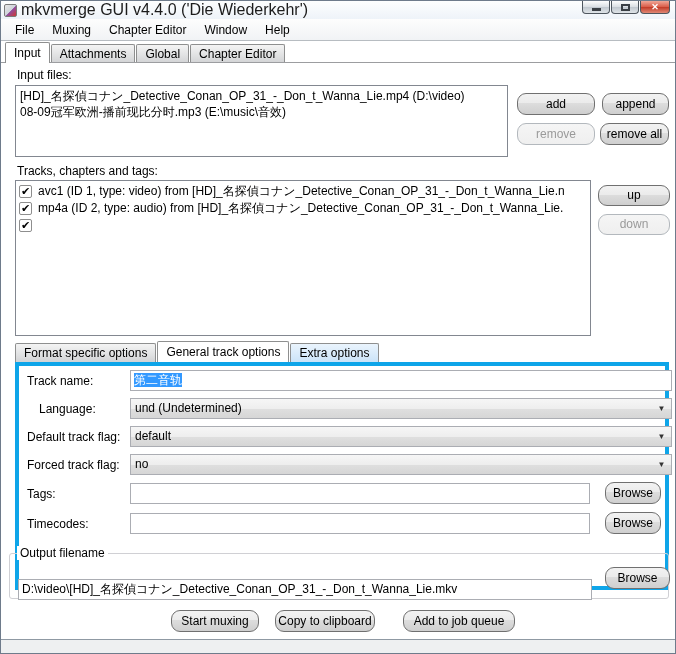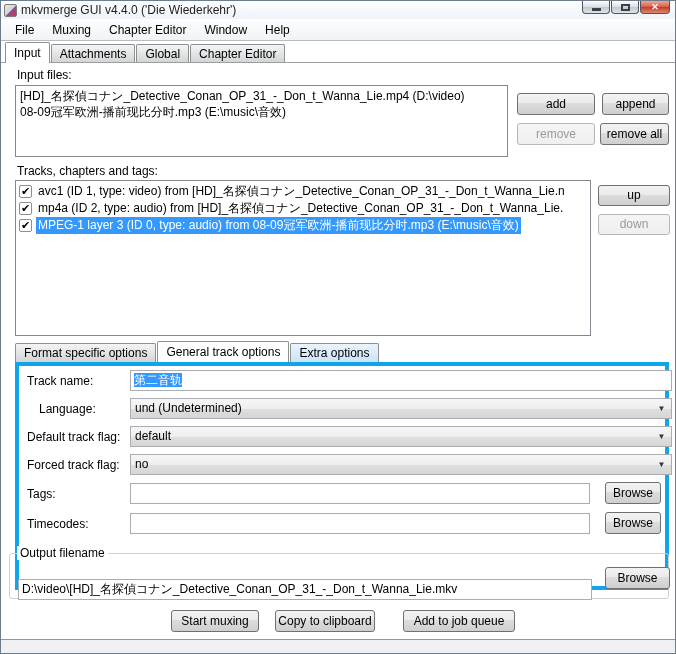--- a/index.html
+++ b/index.html
@@ -22,21 +22,21 @@
   .titlebar {
     position: absolute; left: 0; top: 0; right: 0; height: 18px;
     background: linear-gradient(#fdfefe, #eef3f9);
     display: flex; align-items: center; padding-left: 3px;
   }
   .app-icon {
     width: 13px; height: 13px; margin-right: 4px;
     background: linear-gradient(135deg, #e8e8e8 0%, #cfd4da 50%, #8f4d9e 55%, #d2372f 100%);
     border: 1px solid #7a7a7a; border-radius: 2px;
   }
-  .title-text { font-size: 12px; color: #1c1c1c; }
+  .title-text { font-size: 16px; color: #1c1c1c; }
   .win-controls { position: absolute; right: 5px; top: 0; display: flex; gap: 1px; }
   .win-btn {
     width: 28px; height: 13px;
     border: 1px solid #4e565e; border-top: none;
     border-radius: 0 0 4px 4px;
     background: linear-gradient(#fdfdfd, #d9dee3 50%, #c0c7ce 51%, #dfe4e8);
     display: flex; align-items: center; justify-content: center;
     cursor: default;
   }
   .win-btn.close {
@@ -96,21 +96,21 @@
     border: 1px solid #8e8e8e; background: #fff;
     font-size: 11px; line-height: 11px; text-align: center; color: #000;
     border-radius: 2px;
   }
   .track-text { padding: 0 2px; }
   .track-row.selected .track-text { background: #3399ff; color: #fff; }
 
   
   .btn {
     position: absolute; height: 22px;
-    border: 1px solid #707070; border-radius: 3px;
+    border: 1px solid #707070; border-radius: 9px;
     background: linear-gradient(#f2f2f2, #ebebeb 45%, #dddddd 46%, #cfcfcf);
     font-family: "Liberation Sans", sans-serif;
     font-size: 12px; color: #000; text-align: center; line-height: 20px;
     cursor: default;
   }
   .btn.disabled {
     border-color: #b3b8bd;
     background: linear-gradient(#f5f5f5, #efefef);
     color: #9a9a9a;
   }
@@ -217,21 +217,20 @@
       <div class="track-row">
         <span class="cbox">✔</span>
         <span class="track-text">avc1 (ID 1, type: video) from [HD]_名探偵コナン_Detective_Conan_OP_31_-_Don_t_Wanna_Lie.n</span>
       </div>
       <div class="track-row">
         <span class="cbox">✔</span>
         <span class="track-text">mp4a (ID 2, type: audio) from [HD]_名探偵コナン_Detective_Conan_OP_31_-_Don_t_Wanna_Lie.</span>
       </div>
       <div class="track-row selected">
         <span class="cbox">✔</span>
-        <span class="track-text">MPEG-1 layer 3 (ID 0, type: audio) from 08-09冠军欧洲-播前现比分时.mp3 (E:\music\音效)</span>
       </div>
     </div>
     <div class="btn" style="left:597px; top:122px; width:72px; height:21px; line-height:19px;">up</div>
     <div class="btn disabled" style="left:597px; top:151px; width:72px; height:21px; line-height:19px;">down</div>
 
     <div class="subtabs">
       <div class="tab">Format specific options</div>
       <div class="tab active">General track options</div>
       <div class="tab hoverblue">Extra options</div>
     </div>

